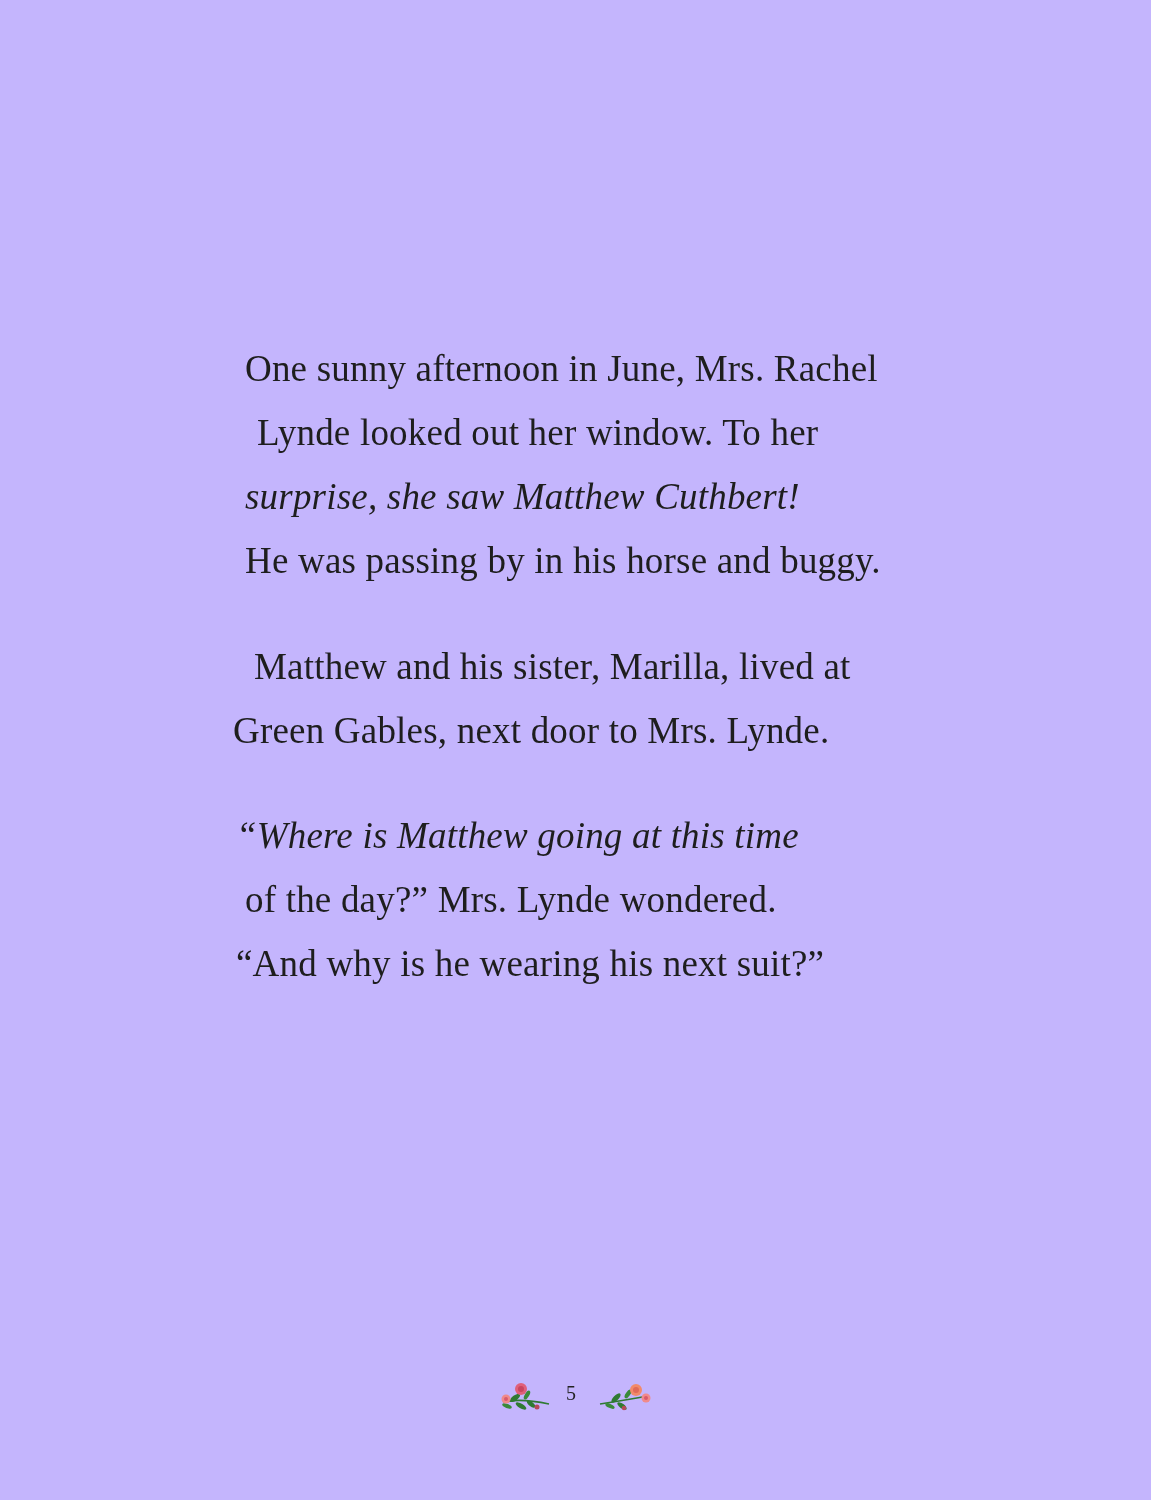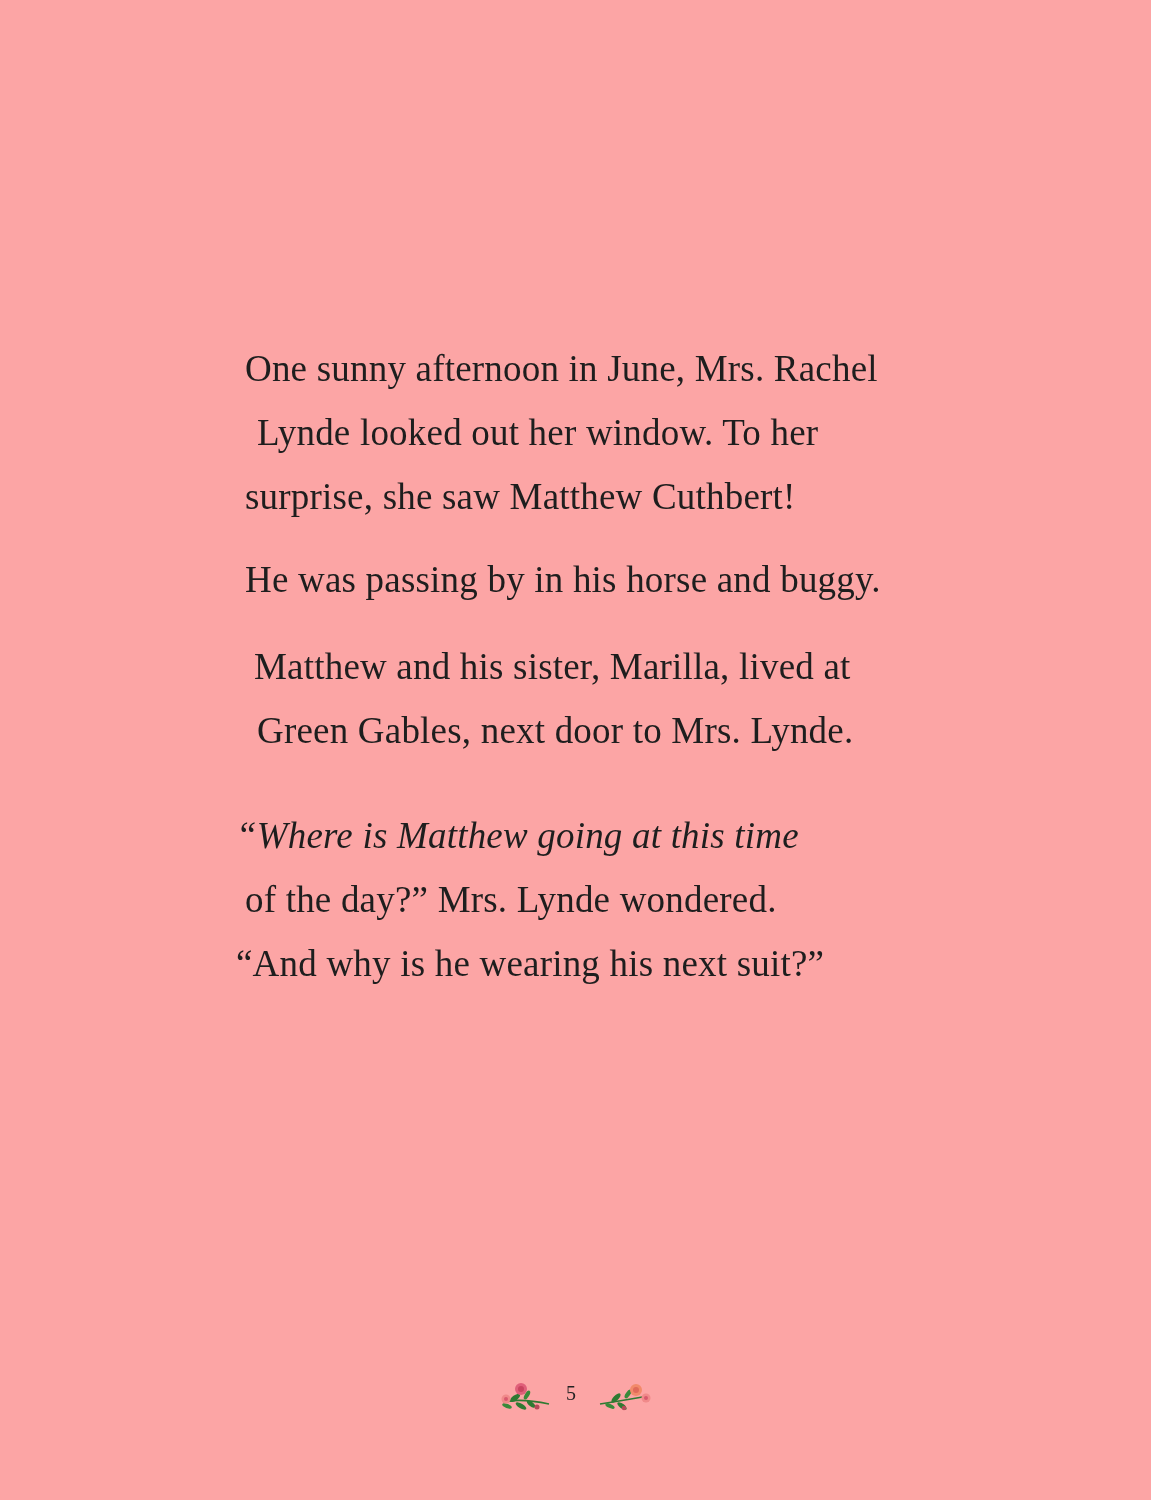--- a/index.html
+++ b/index.html
@@ -1,17 +1,17 @@
 <!DOCTYPE html>
 <html><head>
 <meta charset="utf-8">
 <style>
   html, body { margin: 0; padding: 0; background: #ffffff; }
   body { width: 1151px; height: 1500px; position: relative; overflow: hidden; }
-  .page { position: absolute; inset: 0; background: #fca5a5; }
+  .page { position: absolute; inset: 0; background: #c4b5fd; }
   .line {
     position: absolute;
     font-family: "Liberation Serif", "DejaVu Serif", serif;
     font-size: 37px;
     color: #1e1e1e;
     white-space: nowrap;
     letter-spacing: 0.2px;
   }
   .footer {
     position: absolute;
@@ -31,27 +31,27 @@
   }
 </style>
 </head>
 <body>
 
 <div class="page">
 
   <div>
     <div class="line" style="left:245px; top:347px;">One sunny afternoon in June, Mrs. Rachel</div>
     <div class="line" style="left:245px; top:411px;margin-left:12px;">Lynde looked out her window. To her</div>
-    <div class="line" style="left:245px; top:475px;">surprise, she saw Matthew Cuthbert!</div>
-    <div class="line" style="left:245px; top:558px;">He was passing by in his horse and buggy.</div>
+    <div class="line" style="left:245px; top:475px;font-style:italic;">surprise, she saw Matthew Cuthbert!</div>
+    <div class="line" style="left:245px; top:539px;">He was passing by in his horse and buggy.</div>
   </div>
 
   <div>
     <div class="line" style="left:254px; top:645px;">Matthew and his sister, Marilla, lived at</div>
-    <div class="line" style="left:257px; top:709px;">Green Gables, next door to Mrs. Lynde.</div>
+    <div class="line" style="left:233px; top:709px;">Green Gables, next door to Mrs. Lynde.</div>
   </div>
 
   <div>
     <div class="line" style="left:236px; top:814px;font-style:italic;">“Where is Matthew going at this time</div>
     <div class="line" style="left:245px; top:878px;text-align:center;">of the day?” Mrs. Lynde wondered.</div>
     <div class="line" style="left:236px; top:942px;">“And why is he wearing his next suit?”</div>
   </div>
 
   <div class="footer">
     <svg class="rose" style="left:497px;" width="58" height="36" viewBox="0 0 58 36">

